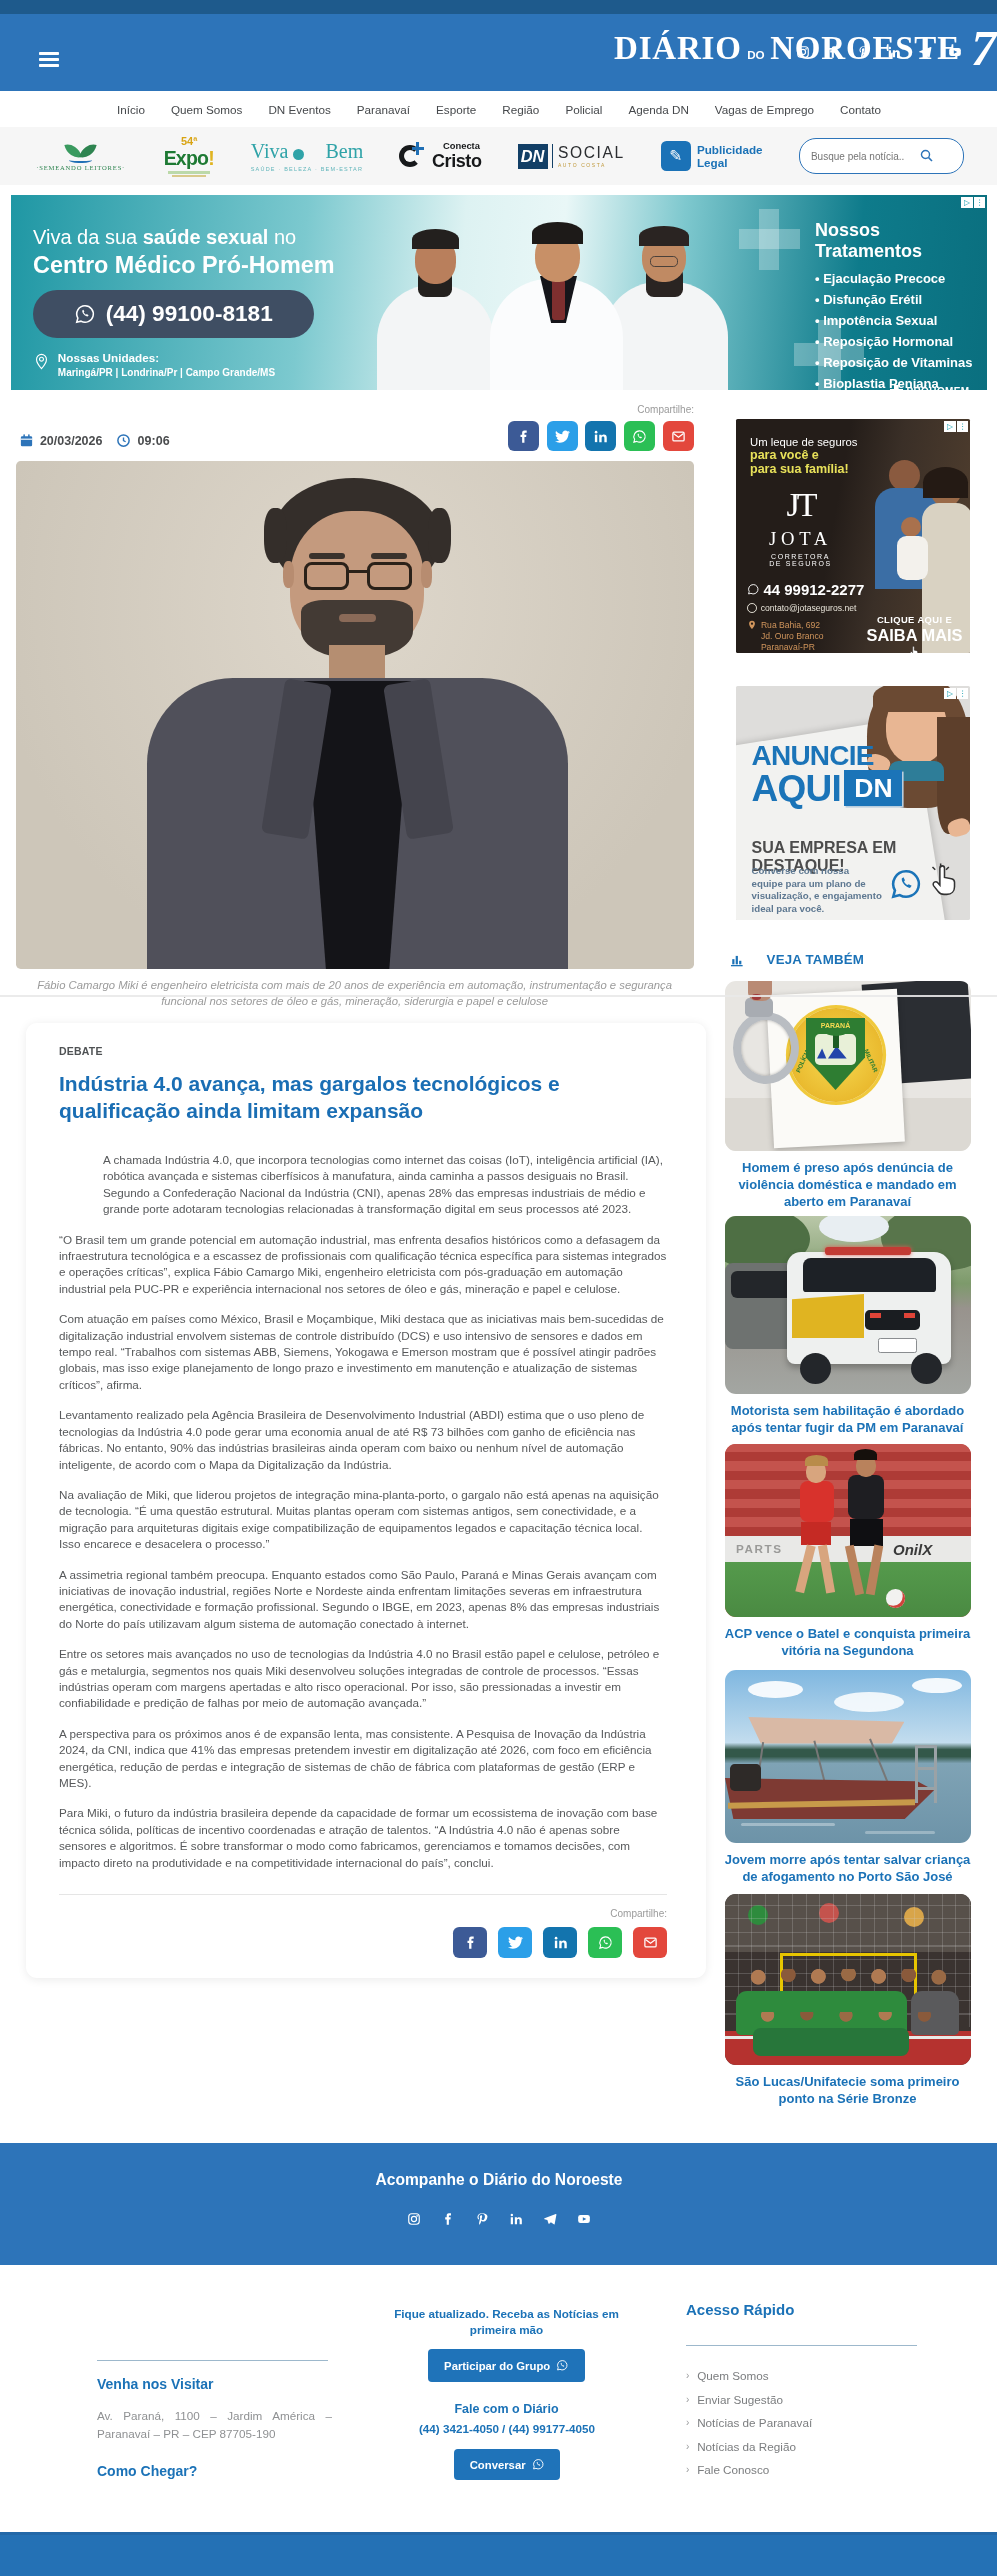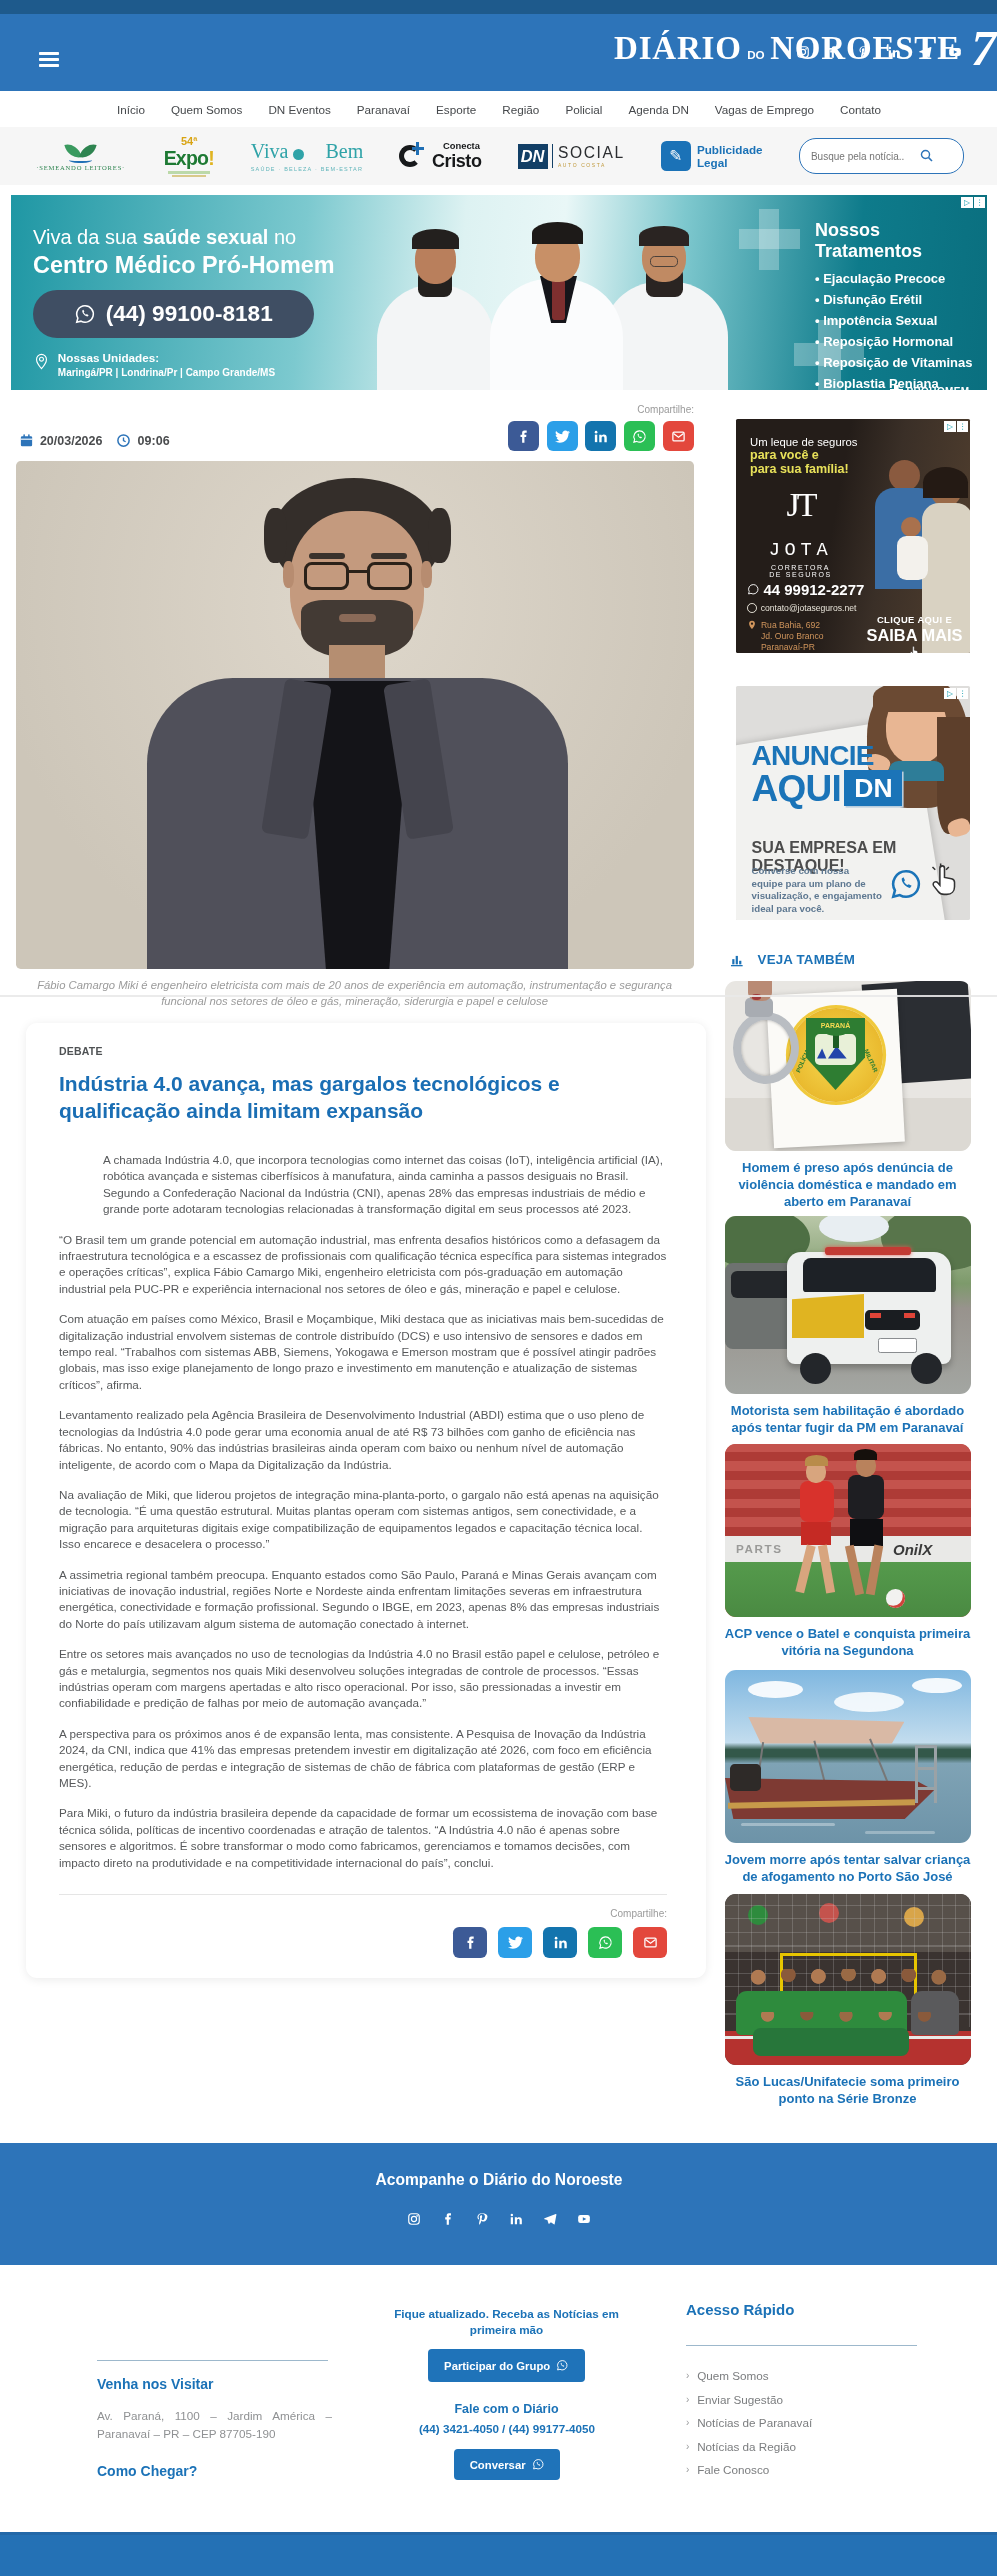--- a/index.html
+++ b/index.html
@@ -400,21 +400,21 @@
     <i class="art" style="left:186px;top:84px;width:51px;height:150px;background:#d9d2c2;border-radius:17px 17px 0 0;"></i>
     <i class="art" style="left:165px;top:98px;width:20px;height:20px;background:#a9714d;border-radius:50%;"></i>
     <i class="art" style="left:161px;top:117px;width:31px;height:44px;background:#f3f1ec;border-radius:9.4px;"></i>
     <div class="art" style="left:14px;top:17px;font-size:11.3px;color:#fff;">
       <span>Um leque de seguros</span><br>
       <b style="color:#e8e15a;font-size:12.5px;">para você e</b><br>
       <b style="color:#e8e15a;font-size:12.5px;">para sua família!</b>
     </div>
     <div class="art" style="left:14px;top:67px;width:101px;text-align:center;color:#fff;">
       <span style="font-family:'Liberation Serif',serif;font-size:34px;letter-spacing:-3.1px;">JT</span>
-      <span style="display:block;font-family:Liberation Mono, monospace;font-size:18.7px;letter-spacing:4.7px;margin-top:15px;">JOTA</span>
+      <span style="display:block;font-family:Liberation Serif, serif;font-size:18.7px;letter-spacing:4.7px;margin-top:4px;">JOTA</span>
       <span style="display:block;font-size:7px;letter-spacing:1.6px;margin-top:3.1px;">CORRETORA</span>
       <span style="display:block;font-size:7px;letter-spacing:1.6px;">DE SEGUROS</span>
     </div>
     <div class="art flex" style="left:11px;top:162px;align-items:center;gap:3.9px;color:#fff;">
       <svg width="12.5" height="12.5" viewBox="0 0 24 24">
           <path d="M12 3a9 9 0 0 0-7.8 13.5L3 21l4.6-1.2A9 9 0 1 0 12 3z" fill="none" stroke="#fff" stroke-width="1.8"></path>
         </svg>
       <b style="font-size:15px;">44 99912-2277</b>
     </div>
     <div class="art flex" style="left:11px;top:184px;align-items:center;gap:3.9px;color:#e9e5da;">
@@ -465,21 +465,21 @@
     <svg class="art" style="left:190px;top:176px;" width="37" height="37" viewBox="0 0 24 24">
         <path d="M9 11V4a1.5 1.5 0 0 1 3 0v6l4.5.8c1.2.2 2 1.2 2 2.4V16c0 3-2 5-5 5h-1.8c-1.5 0-2.9-.7-3.8-1.9L5 15.5c-.6-.8-.4-1.9.4-2.4.7-.5 1.6-.3 2.2.3L9 15z" fill="#fff" stroke="#333" stroke-width="1"></path>
         <path d="M6 5l-1.8-1.8M9.5 3.5V1M13 5l1.8-1.8" stroke="#333" stroke-width="1" fill="none"></path>
       </svg>
     <div class="adctl">
         <span>▷</span>
         <span>⋮</span>
       </div>
   </div>
 
-  <div class="abs flex" style="left:729px;top:952px;align-items:center;gap:13px;">
+  <div class="abs flex" style="left:729px;top:952px;align-items:center;gap:22px;">
     <svg width="15.6" height="15.6" viewBox="0 0 24 24">
         <path d="M3 21h18" stroke="#1b72b7" stroke-width="2"></path>
         <rect x="5" y="11" width="3.4" height="8" fill="#1b72b7"></rect>
         <rect x="10.3" y="6" width="3.4" height="13" fill="#1b72b7"></rect>
         <rect x="15.6" y="13.5" width="3.4" height="5.5" fill="#1b72b7"></rect>
       </svg>
     <span class="vtitle">VEJA TAMBÉM</span>
   </div>
 
   <div class="abs nimg" style="top:981px;height:170px;background:#e8e6e2;">

